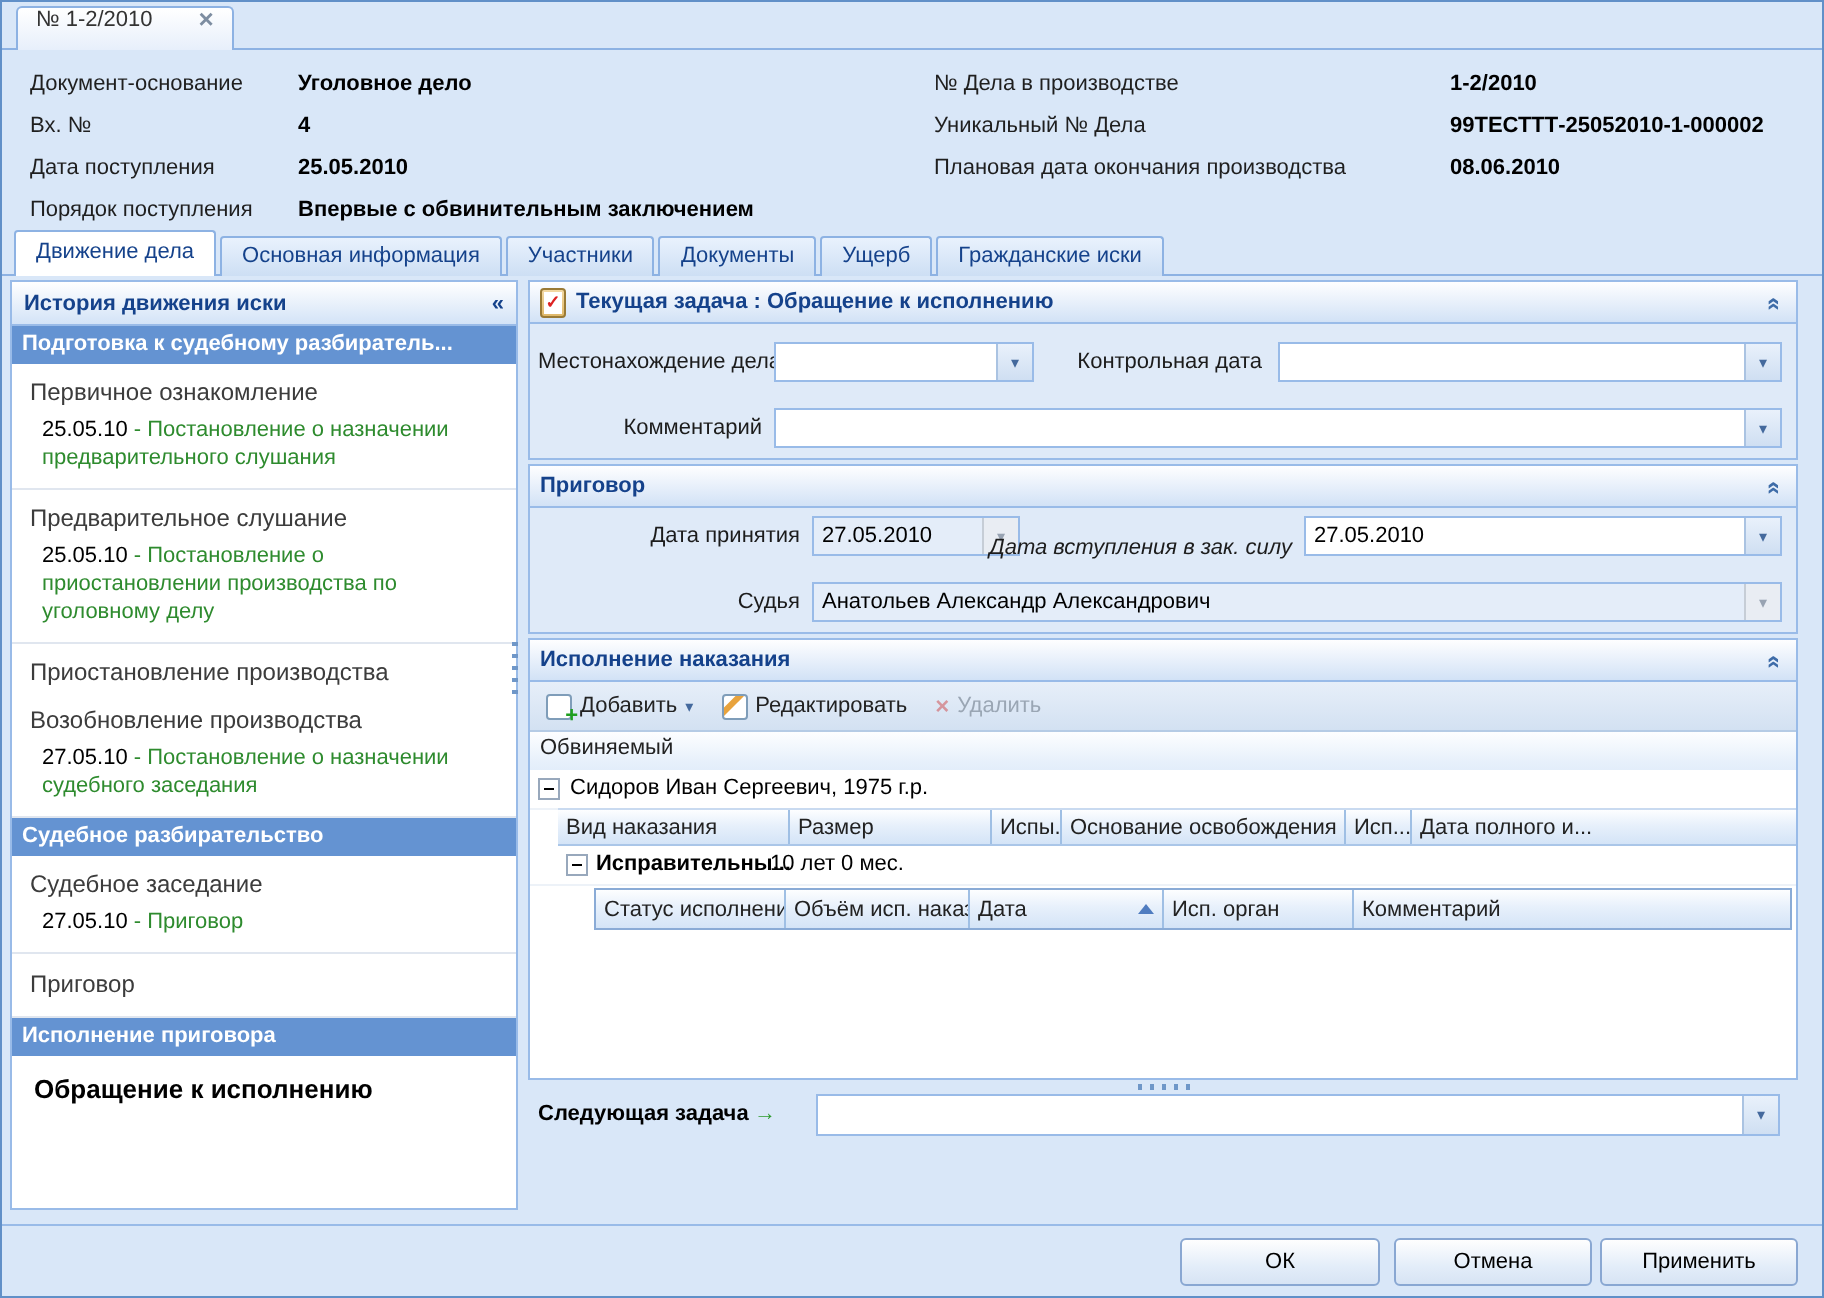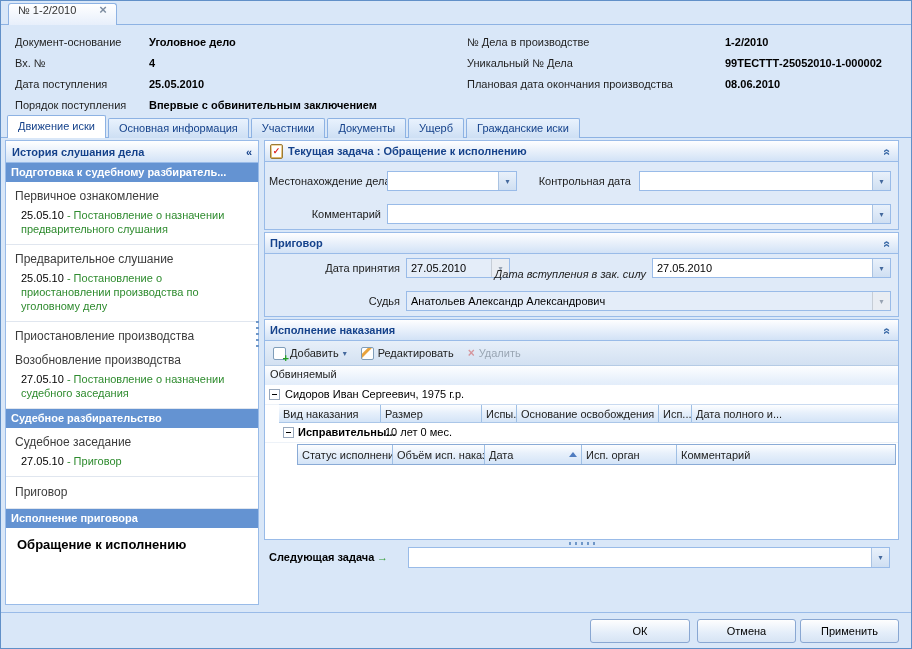--- a/index.html
+++ b/index.html
@@ -140,33 +140,33 @@
       <span class="lbl">№ Дела в производстве</span>
       <span class="val">1-2/2010</span>
       <span class="lbl">Уникальный № Дела</span>
       <span class="val">99ТЕСТТТ-25052010-1-000002</span>
       <span class="lbl">Плановая дата окончания производства</span>
       <span class="val">08.06.2010</span>
     </div>
   </div>
 
   <div class="tabstrip">
-    <span class="tab active">Движение иски</span>
+    <span class="tab active">Движение дела</span>
     <span class="tab">Основная информация</span>
     <span class="tab">Участники</span>
     <span class="tab">Документы</span>
     <span class="tab">Ущерб</span>
     <span class="tab">Гражданские иски</span>
   </div>
 
   <div class="content"></div>
 
   <div class="sidebar">
     <div class="sb-head">
-      <span>История слушания дела</span>
+      <span>История движения иски</span>
       <span class="coll">«</span>
     </div>
     <div class="sb-body">
       <div class="sb-group">Подготовка к судебному разбиратель...</div>
 
       <div class="sb-title">Первичное ознакомление</div>
       <div class="sb-doc">
         <span class="d">25.05.10</span>
         <span class="g">- Постановление о назначении предварительного слушания</span>
       </div>
@@ -272,21 +272,21 @@
     </div>
 
     <div class="grid-grouphdr">Обвиняемый</div>
 
     <div class="grid-row" style="top:65px;left:0;right:0;">
       <span class="exp" style="left:4px;"></span>
       <span style="position:absolute;left:20px;">Сидоров Иван Сергеевич, 1975 г.р.</span>
     </div>
 
     <div class="hdr-row" id="outer-hdr">
-      <span class="gh" style="width:102px;">Вид наказания</span>
+      <span class="gh" style="width:116px;">Вид наказания</span>
       <span class="gh" style="width:101px;">Размер</span>
       <span class="gh" style="width:35px;">Испы...</span>
       <span class="gh" style="width:142px;">Основание освобождения</span>
       <span class="gh" style="width:33px;">Исп...</span>
       <span class="gh" style="flex:1;border-right:none;">Дата полного и...</span>
     </div>
 
     <div class="grid-row" style="top:103px;left:0;right:0;">
       <span class="exp" style="left:18px;"></span>
       <span style="position:absolute;left:33px;font-weight:bold;">Исправительны...</span>

